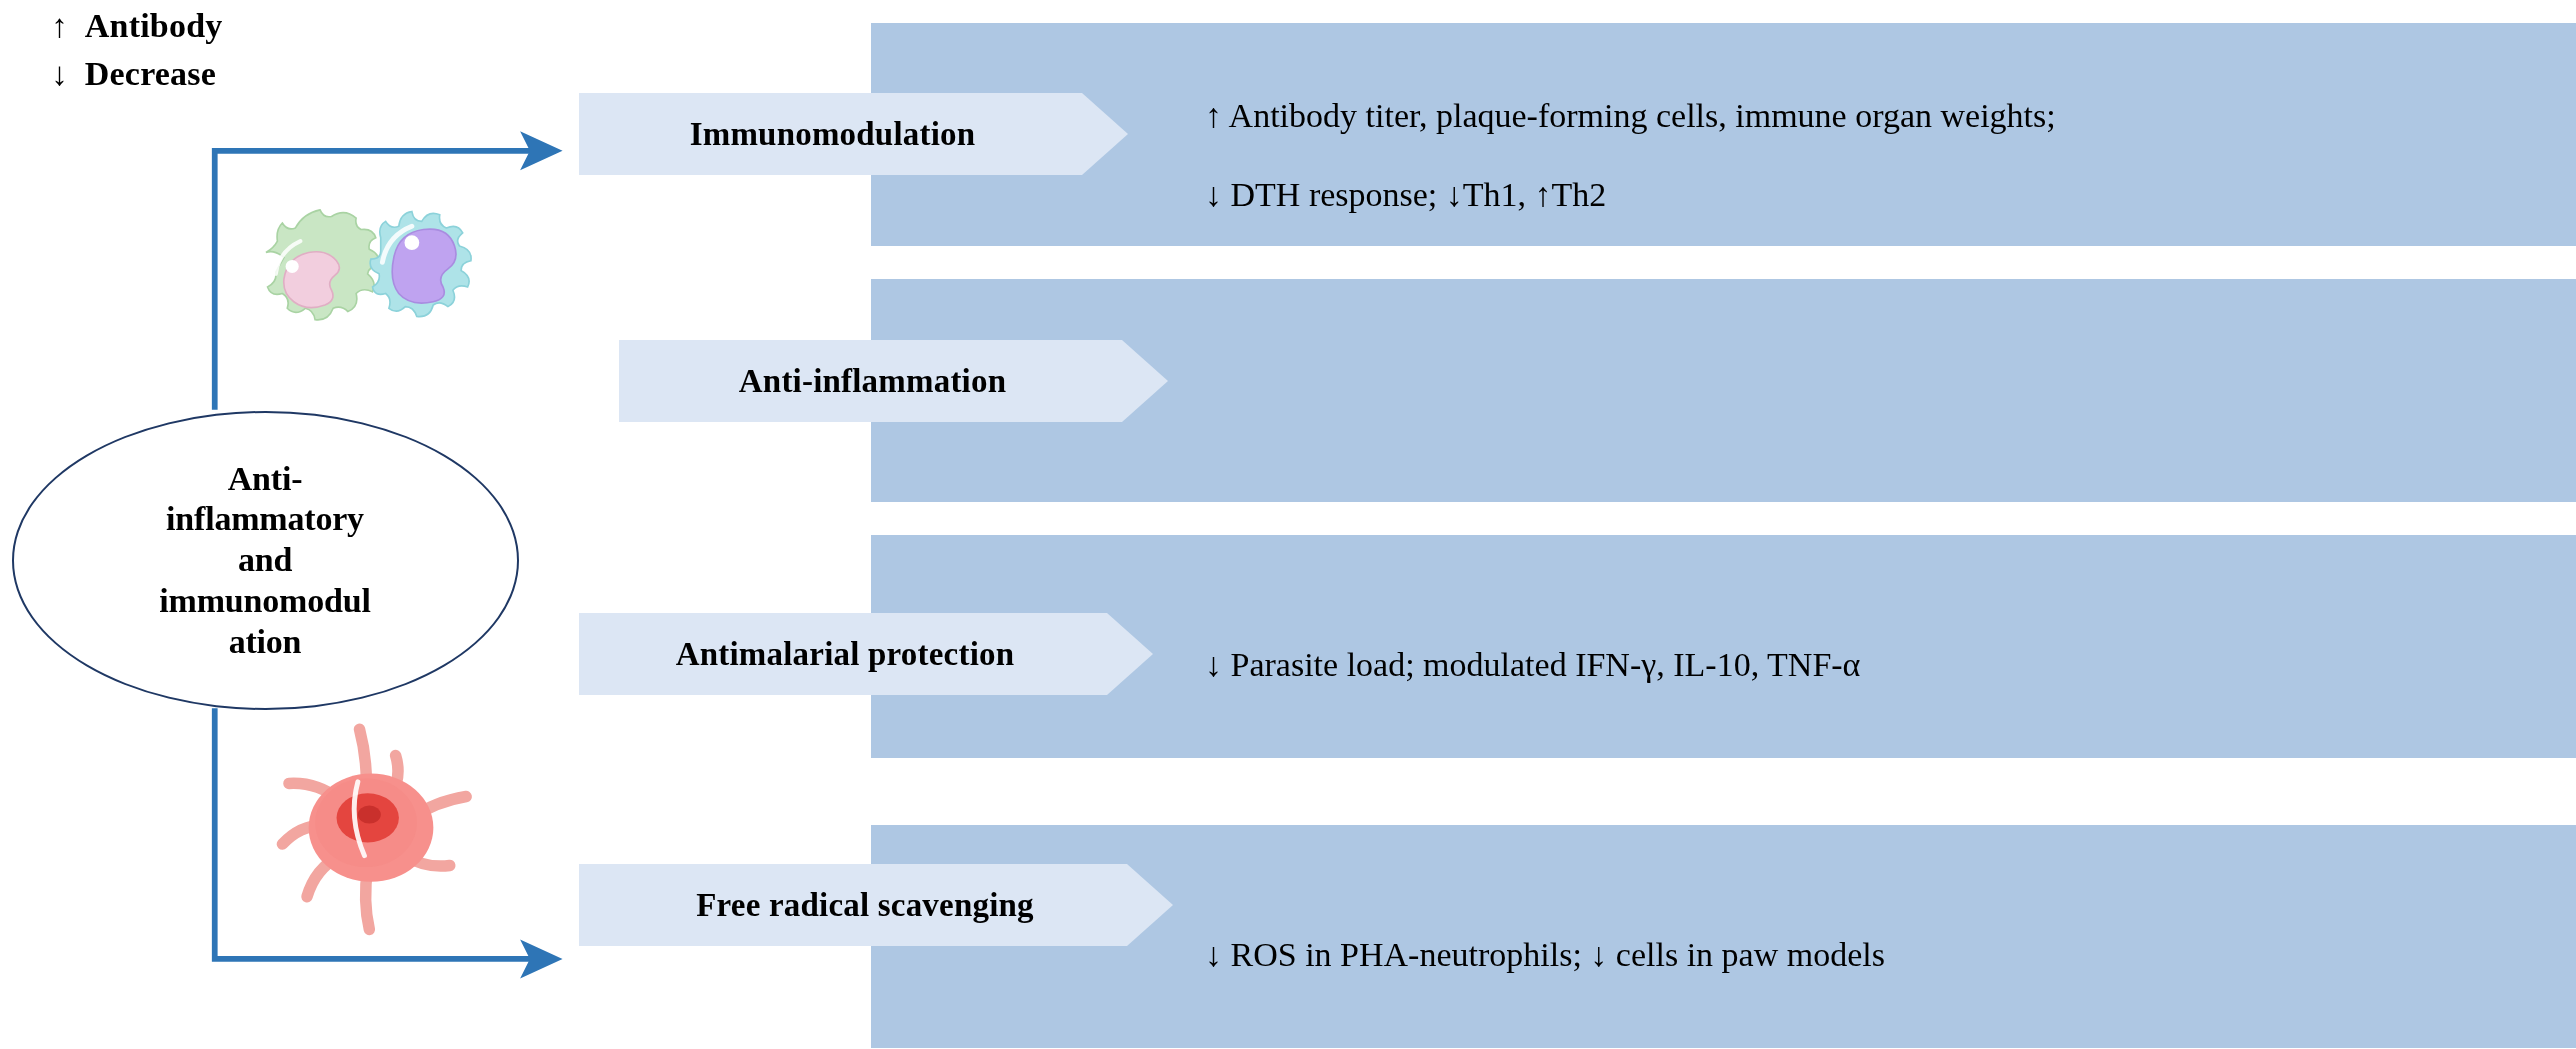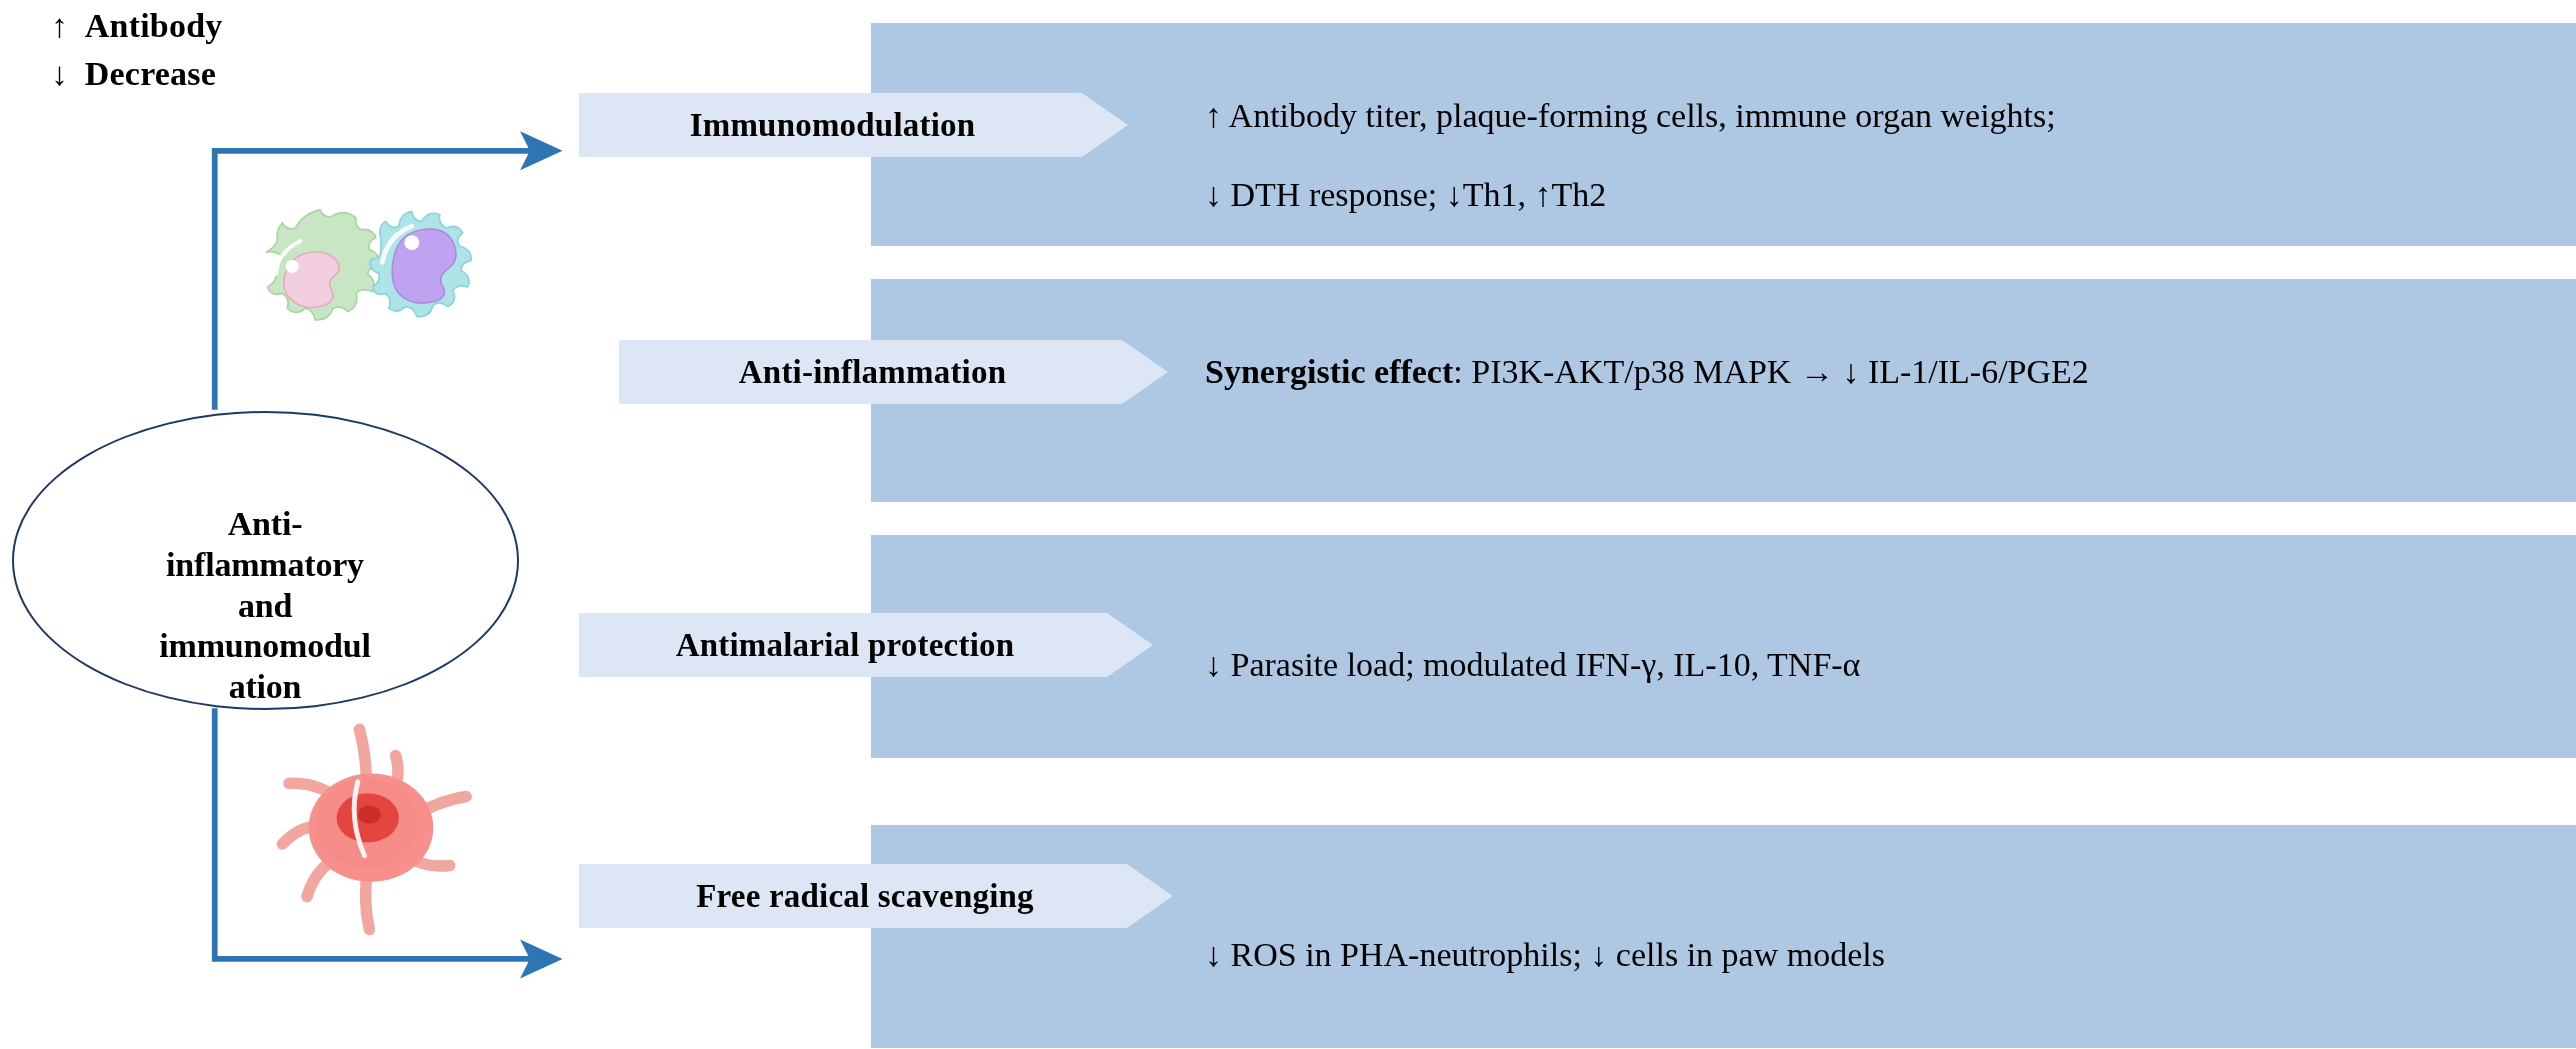--- a/index.html
+++ b/index.html
@@ -11,36 +11,36 @@
 
   
   #legend{position:absolute;left:49px;top:6.6px;width:344px;}
   .legend-row{display:flex;align-items:baseline;gap:14.8px;height:48px;}
   .legend-arrow{font-size:33px;line-height:1;font-weight:400;width:21px;text-align:center;}
   .legend-label{font-size:34px;font-weight:bold;letter-spacing:0.2px;}
 
   
   .band{position:absolute;left:871px;width:1705px;background:#aec7e3;}
 
-  .chev{position:absolute;left:579px;height:64px;background:#dce6f4;
+  .chev{position:absolute;left:579px;height:82px;background:#dce6f4;
         display:flex;align-items:center;justify-content:center;
         -webkit-clip-path:polygon(0 0, calc(100% - 46px) 0, 100% 50%, calc(100% - 46px) 100%, 0 100%);
         clip-path:polygon(0 0, calc(100% - 46px) 0, 100% 50%, calc(100% - 46px) 100%, 0 100%);}
   .chev-label{font-size:33px;font-weight:bold;white-space:nowrap;letter-spacing:0.2px;
               transform:translateX(-21px);}
 
   .rowtext{position:absolute;left:1197px;}
   .rowtext p{margin:8px;font-size:34px;line-height:1.05;white-space:nowrap;}
   .rowtext p + p{margin-top:43px;}
   .bold{font-weight:bold;}
 
   
   #ellipse{position:absolute;left:11.5px;top:411px;width:503px;height:295px;
            border:2.5px solid #1f3864;border-radius:50%;
-           display:flex;align-items:flex-end;justify-content:center;text-align:center;}
+           display:flex;align-items:center;justify-content:center;text-align:center;}
   #ellipse .etext{font-size:34px;font-weight:bold;line-height:1.2;letter-spacing:-0.2px;}
 
   
   #connectors{position:absolute;left:0;top:0;width:2576px;height:1050px;pointer-events:none;}
 
   
   .illus{position:absolute;}
   #cells{left:220px;top:182px;width:287px;height:205px;}
   #parasite{left:243px;top:703px;width:256px;height:256px;}
 </style>
@@ -75,21 +75,20 @@
 <div class="chev" style="top:864px;width:574px;padding-left:20px;">
   <span class="chev-label">Free radical scavenging</span>
 </div>
 
 <div class="rowtext" style="top:90px;">
   <p>↑ Antibody titer, plaque-forming cells, immune organ weights;</p>
   <p>↓ DTH response; ↓Th1, ↑Th2</p>
 </div>
 
 <div class="rowtext" style="top:346px;">
-  <p><span class="bold">Synergistic effect</span><span>: PI3K-AKT/p38 MAPK → ↓ IL-1/IL-6/PGE2</span></p>
 </div>
 
 <div class="rowtext" style="top:639px;">
   <p>↓ Parasite load; modulated IFN-γ, IL-10, TNF-α</p>
 </div>
 
 <div class="rowtext" style="top:929px;">
   <p>↓ ROS in PHA-neutrophils; ↓ cells in paw models</p>
 </div>
 

